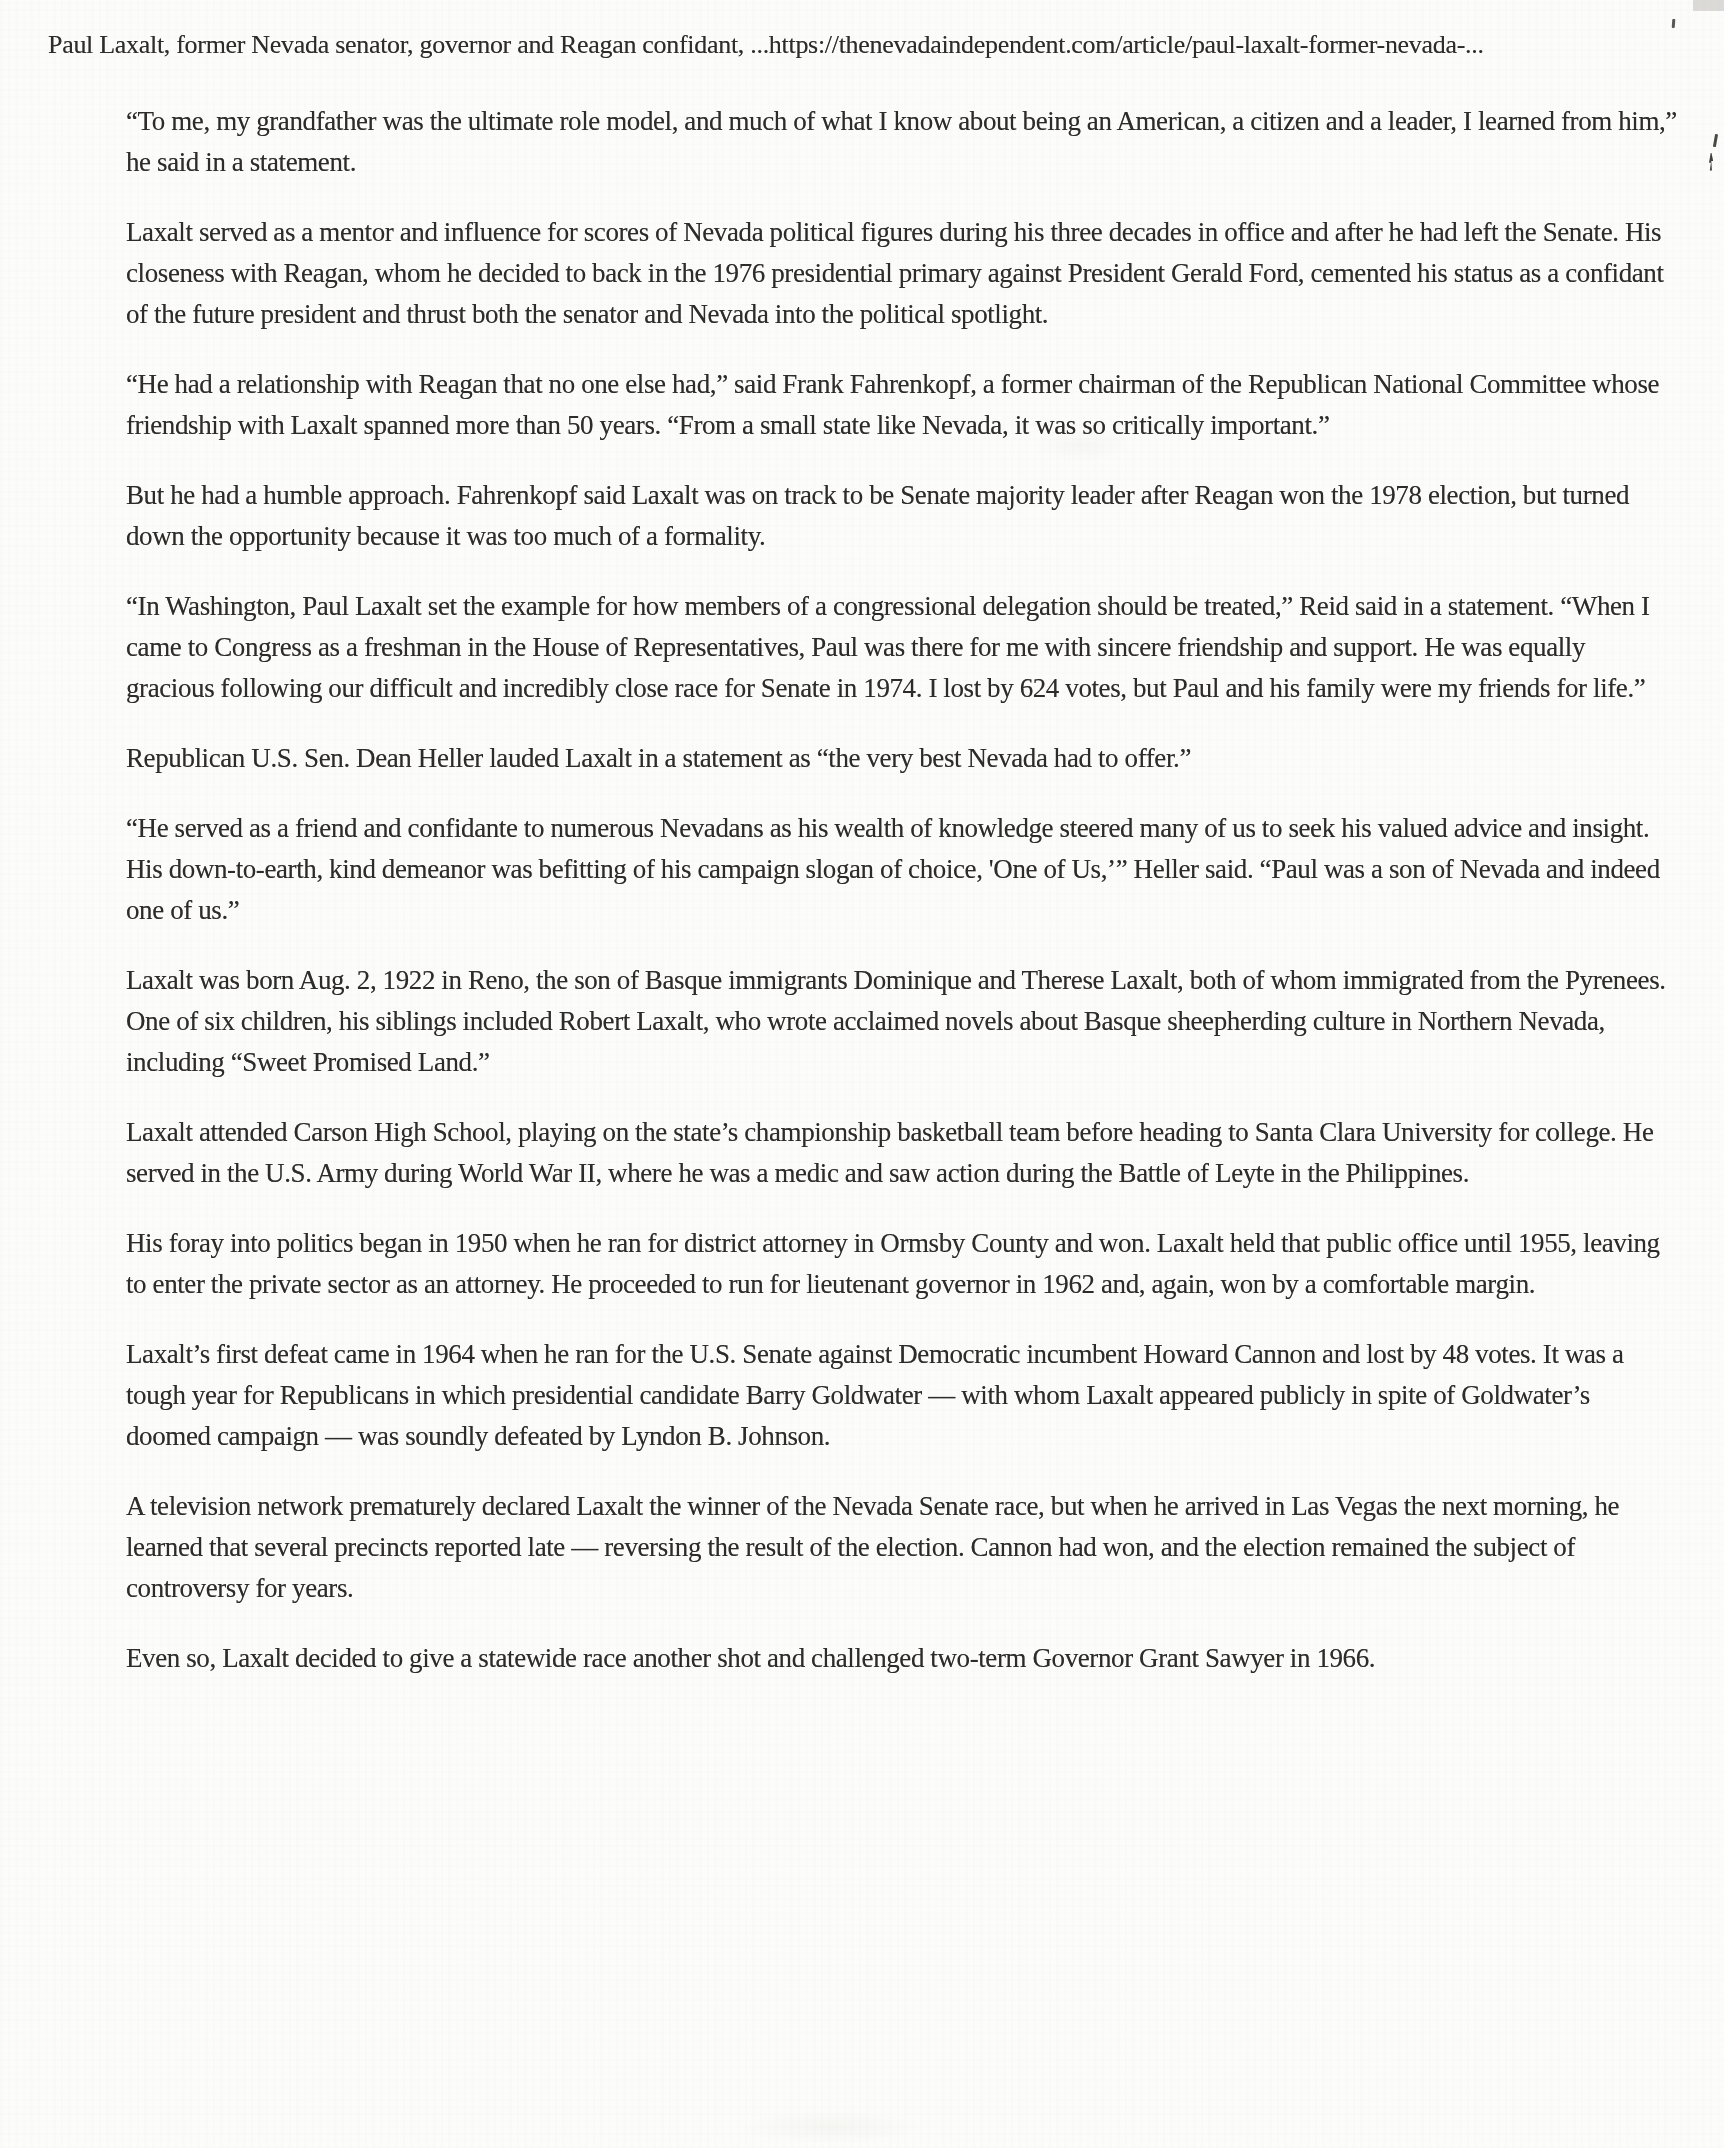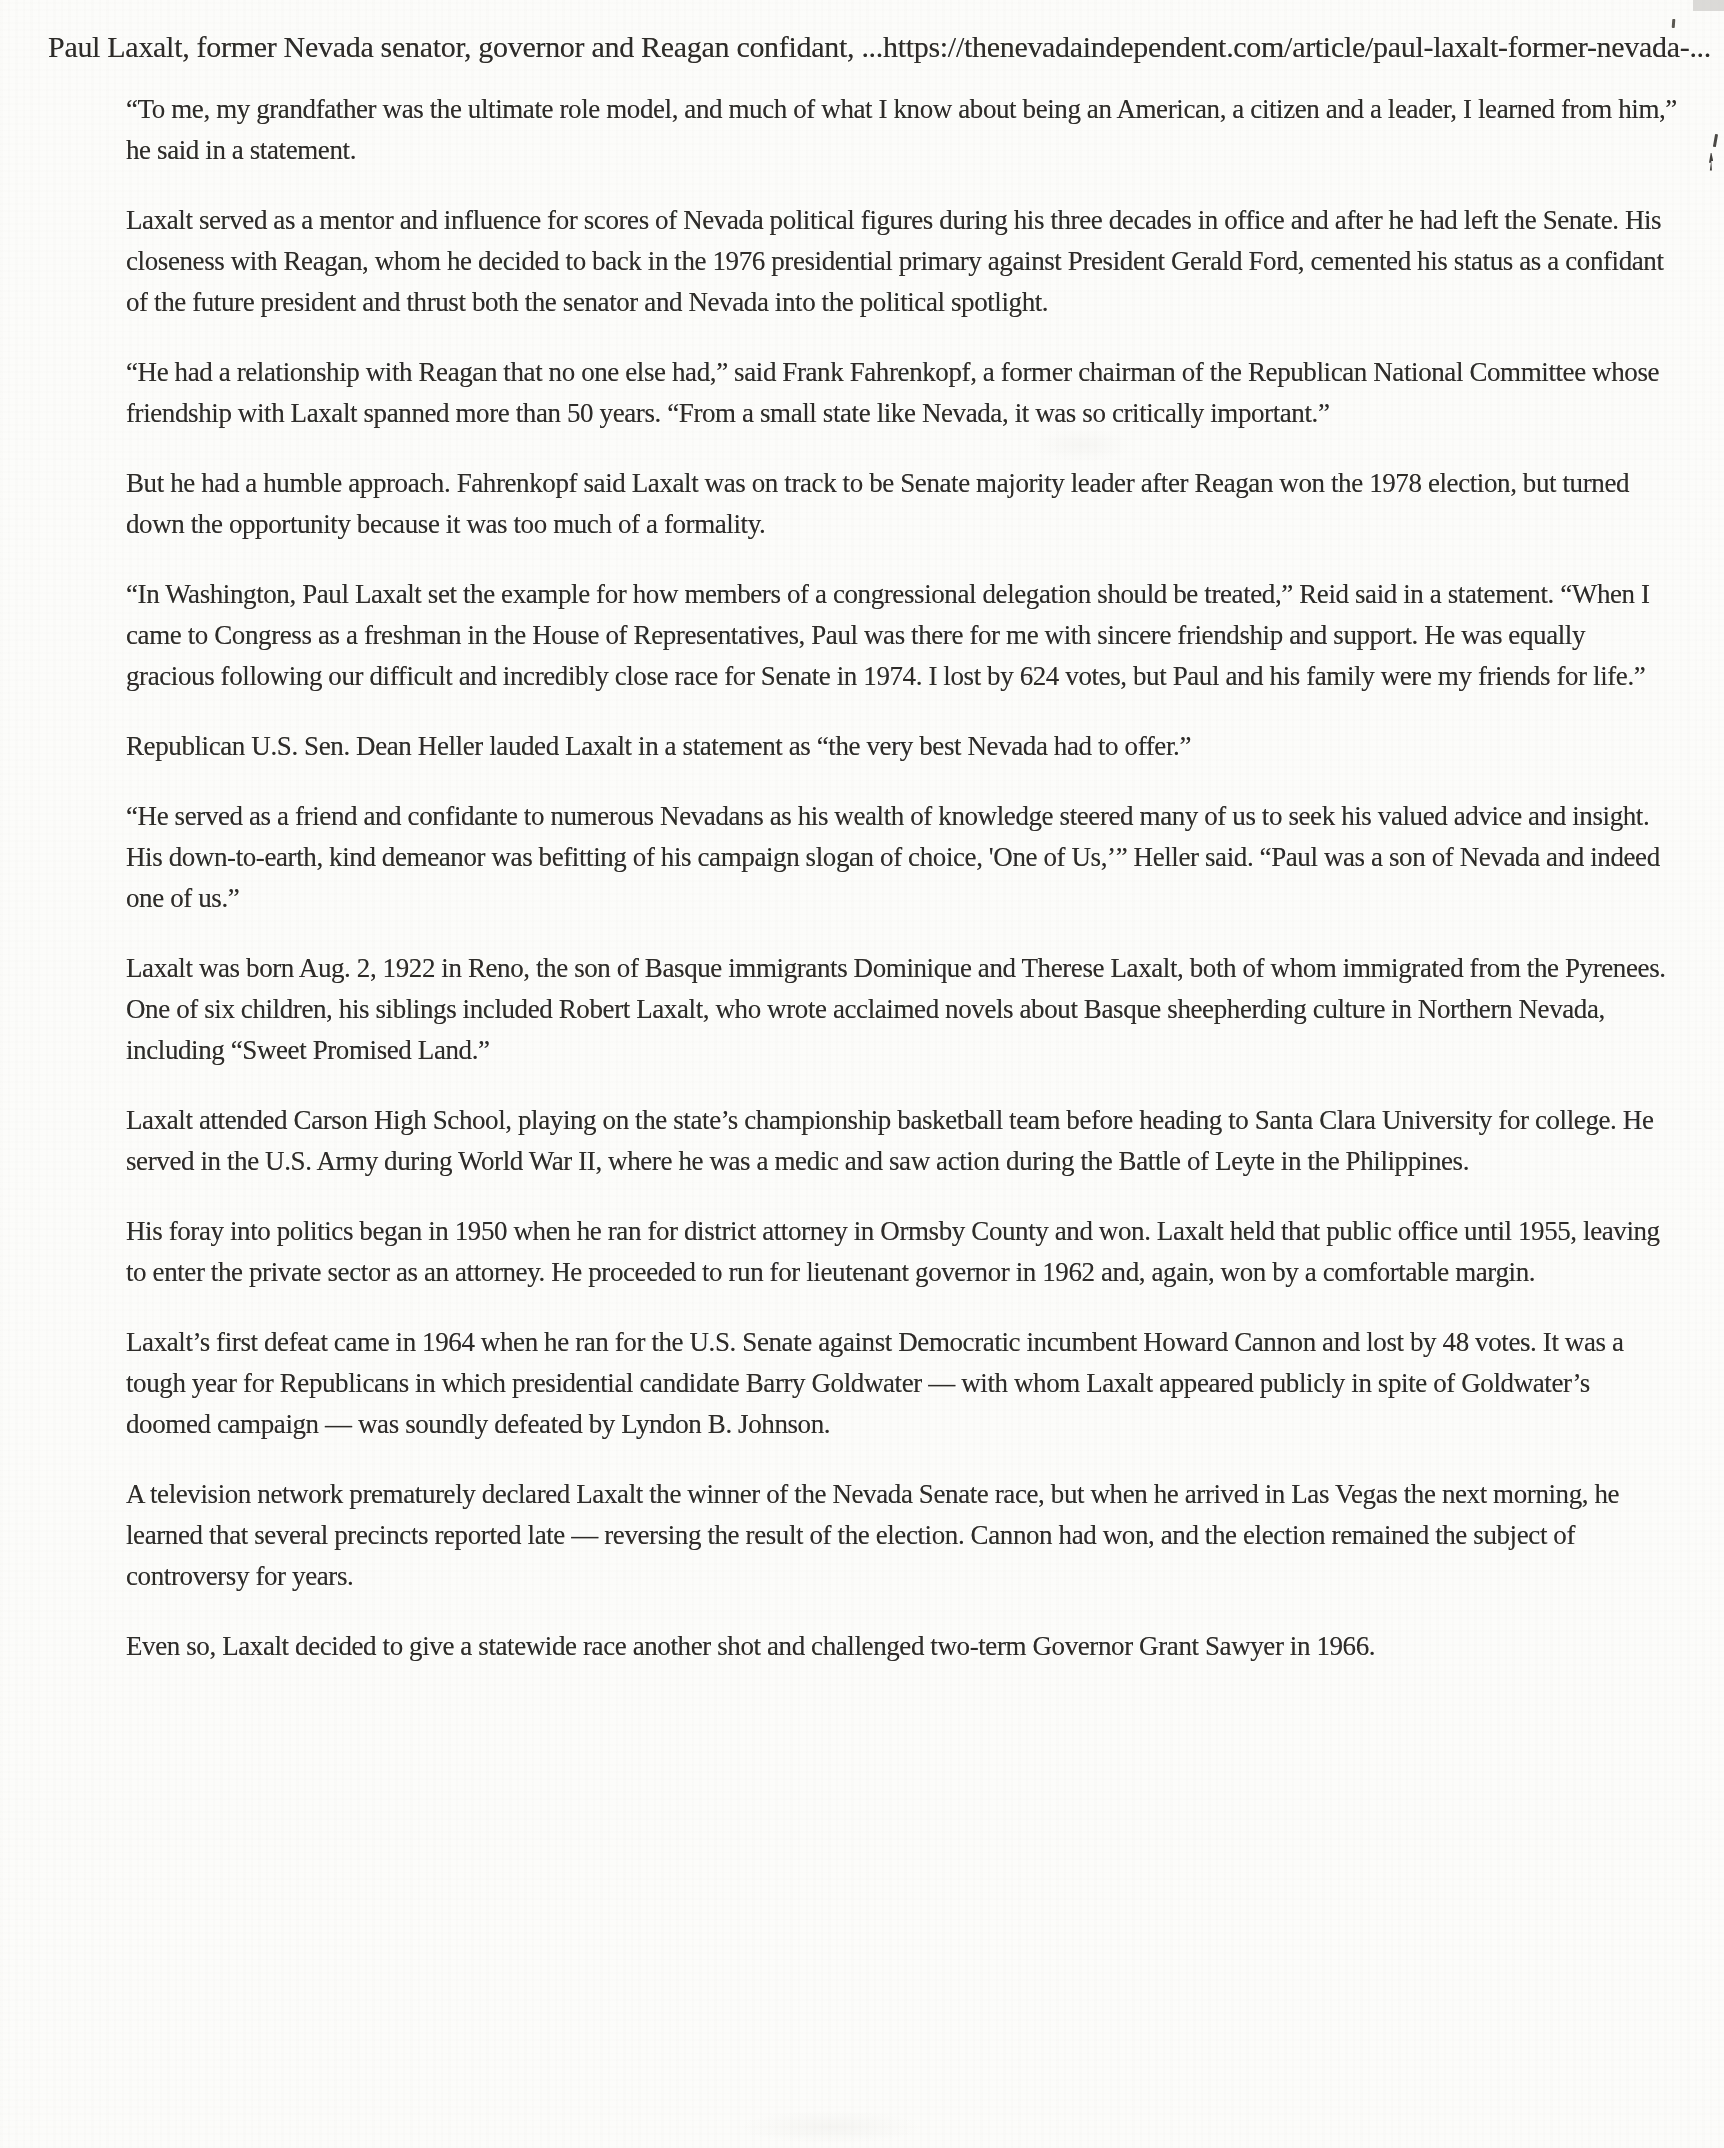--- a/index.html
+++ b/index.html
@@ -17,40 +17,39 @@
       repeating-linear-gradient(0deg, rgba(120,118,108,0.012) 0 1.7px, rgba(0,0,0,0) 1.7px 6.7px);
     font-family: "Liberation Serif", "DejaVu Serif", serif;
     color: #2e2c29;
   }
   .page-header {
     position: absolute;
     top: 30px;
     left: 48px;
     right: 29px;
     display: flex;
-    justify-content: space-between;
     align-items: baseline;
-    font-size: 30px;
+    font-size: 26px;
     letter-spacing: -0.3px;
     text-shadow: 0 0 0.5px rgba(40,40,38,0.45);
     white-space: nowrap;
   }
   .article-body {
     position: absolute;
     top: 89px;
     left: 126px;
     width: 1551px;
     font-size: 27px;
     line-height: 41px;
     letter-spacing: -0.4px;
     text-align: left;
     text-shadow: 0 0 0.5px rgba(40,40,38,0.45);
   }
   .article-body p {
-    margin: 0 0 29px 0;
+    margin: 12px 0 29px 0;
   }
   
   .corner-shade {
     position: absolute;
     top: 0;
     left: 1693px;
     width: 31px;
     height: 11px;
     background: #c9c8c4;
     opacity: 0.65;

